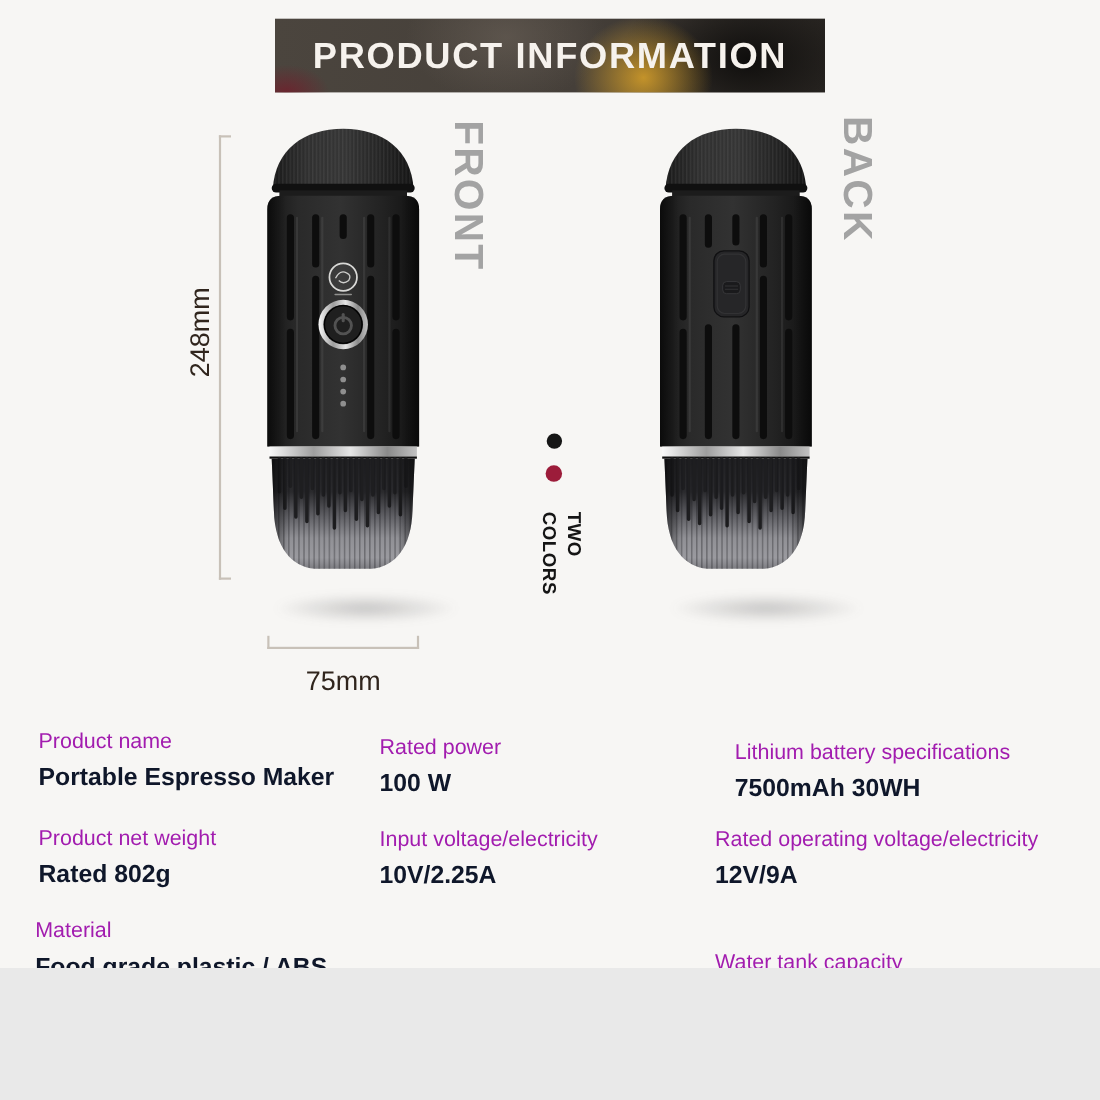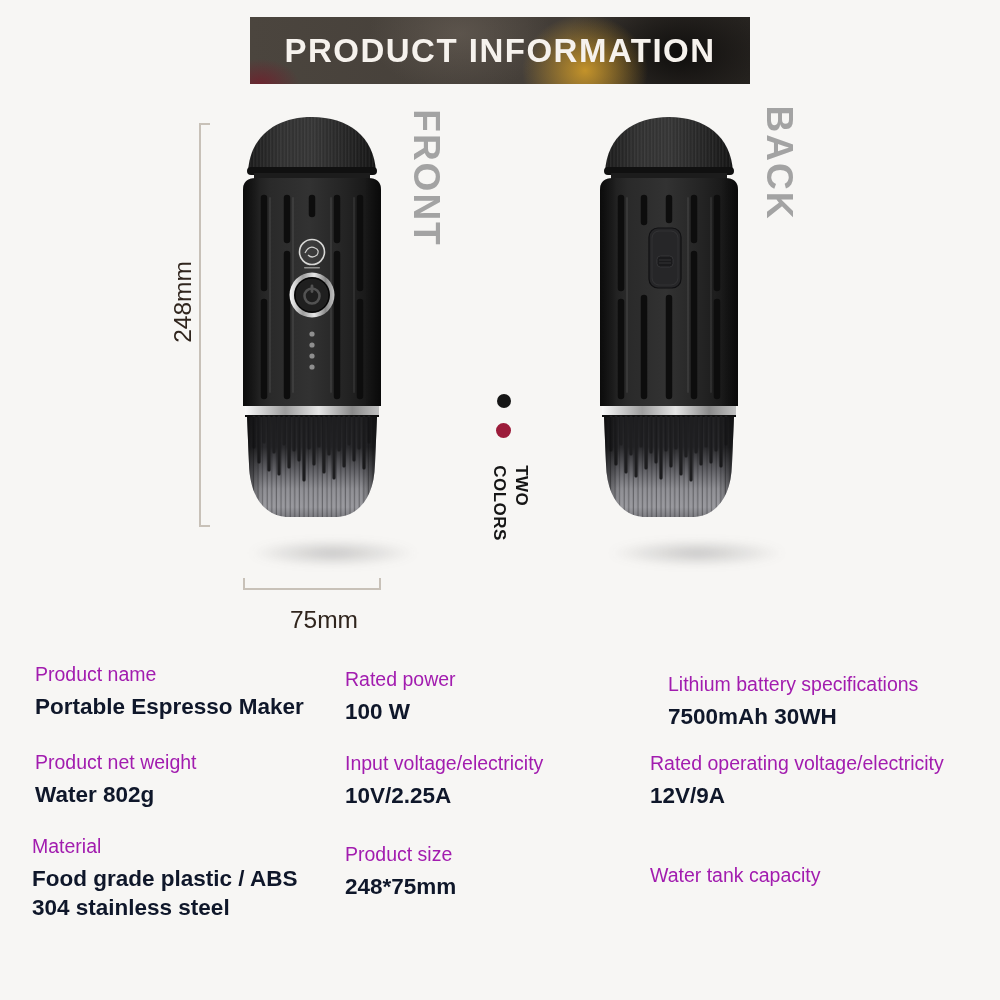--- a/index.html
+++ b/index.html
@@ -1,17 +1,17 @@
 <!DOCTYPE html>
 <html><head>
 <meta charset="utf-8">
 <style>
   html,body{margin:0;padding:0;}
   body{font-family:"Liberation Sans", sans-serif; background:#e9e9e9;}
-  .canvas{position:relative;width:1000px;height:1000px;background:#f7f6f4;overflow:hidden;margin:0 auto;}
+  .canvas{position:relative;width:1000px;height:880px;background:#f7f6f4;overflow:hidden;margin:0 auto;}
 
   
   .banner{
     position:absolute;left:250px;top:17px;width:500px;height:67px;
     display:flex;align-items:center;justify-content:center;
     background:
       radial-gradient(90px 80px at 67% 80%, rgba(203,152,42,.95), rgba(203,152,42,0) 70%),
       radial-gradient(150px 95px at 86% 55%, rgba(12,11,10,.92), rgba(12,11,10,0) 78%),
       radial-gradient(130px 85px at 42% 25%, rgba(118,108,98,.45), rgba(118,108,98,0) 70%),
       radial-gradient(55px 35px at 2% 100%, rgba(112,32,44,.85), rgba(112,32,44,0) 72%),
@@ -33,21 +33,21 @@
   .dim{position:absolute;background:#c8c1b8;}
   .dim-v-line{left:199px;top:123px;width:2px;height:404px;}
   .dim-v-tick-top{left:199px;top:123px;width:11px;height:2px;}
   .dim-v-tick-bot{left:199px;top:525px;width:11px;height:2px;}
   .dim-h-line{left:243px;top:588px;width:138px;height:2px;}
   .dim-h-tick-l{left:243px;top:578px;width:2px;height:12px;}
   .dim-h-tick-r{left:379px;top:578px;width:2px;height:12px;}
   .dim-label{color:#30251d;font-size:24.5px;font-weight:400;}
   .height-label{position:absolute;left:135px;top:287px;width:96px;height:30px;
     display:flex;align-items:center;justify-content:center;white-space:nowrap;}
-  .width-label{position:absolute;left:270px;top:606px;width:108px;text-align:center;}
+  .width-label{position:absolute;left:258px;top:606px;width:108px;text-align:center;}
 
   
   .color-dot{position:absolute;border-radius:50%;}
   .dot-black{left:497px;top:394px;width:14px;height:14px;}
   .dot-red{left:496px;top:423px;width:15px;height:15px;}
   .two-colors{
     position:absolute;left:472px;top:480px;width:76px;height:46px;
     display:flex;align-items:center;justify-content:center;
     color:#151515;font-weight:700;font-size:17px;letter-spacing:.5px;line-height:1.3;
     white-space:pre-line;text-align:left;
@@ -244,36 +244,32 @@
   <div class="spec-cell cell-1">
     <div class="spec-label">Rated power</div>
     <div class="spec-value">100 W</div>
   </div>
   <div class="spec-cell cell-2">
     <div class="spec-label">Lithium battery specifications</div>
     <div class="spec-value">7500mAh 30WH</div>
   </div>
   <div class="spec-cell cell-3">
     <div class="spec-label">Product net weight</div>
-    <div class="spec-value">Water 802g</div>
+    <div class="spec-value">Rated 802g</div>
   </div>
   <div class="spec-cell cell-4">
     <div class="spec-label">Input voltage/electricity</div>
     <div class="spec-value">10V/2.25A</div>
   </div>
   <div class="spec-cell cell-5">
     <div class="spec-label">Rated operating voltage/electricity</div>
     <div class="spec-value">12V/9A</div>
   </div>
   <div class="spec-cell cell-6">
     <div class="spec-label">Material</div>
     <div class="spec-value">Food grade plastic / ABS
 304 stainless steel</div>
   </div>
-  <div class="spec-cell cell-7">
-    <div class="spec-label">Product size</div>
-    <div class="spec-value">248*75mm</div>
-  </div>
   <div class="spec-cell cell-8">
     <div class="spec-label">Water tank capacity</div>
   </div>
 
 </div>
 
 </body></html>

